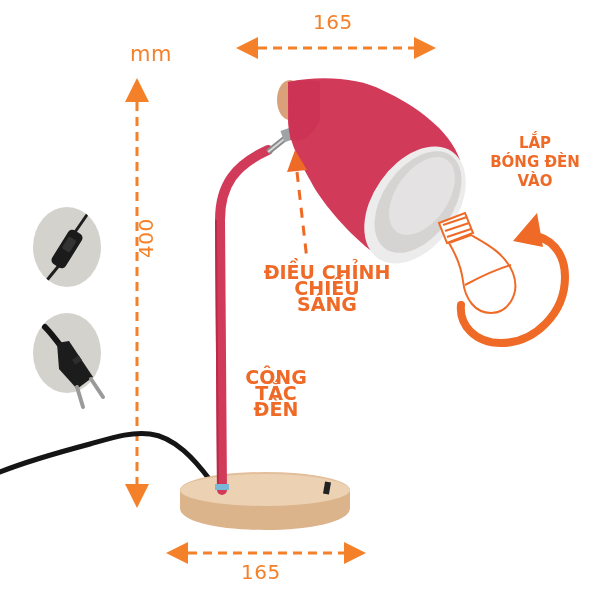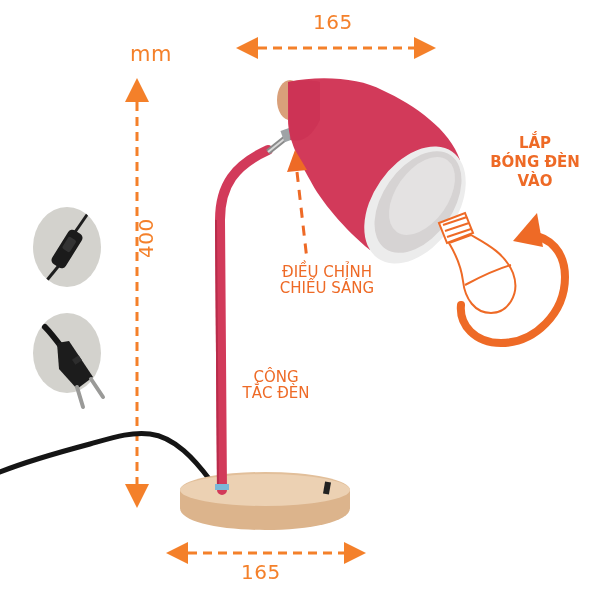--- a/index.html
+++ b/index.html
@@ -1,19 +1,19 @@
 <!DOCTYPE html>
 <html><head>
   <meta charset="utf-8">
   <style>
     html, body { margin: 0; padding: 0; background: #ffffff; }
     body { width: 600px; height: 600px; position: relative; overflow: hidden; font-family: "DejaVu Sans", sans-serif; }
     .abs { position: absolute; }
     .dim-label { color: #f4802a; font-size: 20px; font-weight: normal; letter-spacing: 0.5px; font-family: "DejaVu Sans", sans-serif; }
-    .callout { color: #ee6a26; font-weight: normal; font-size: 15px; line-height: 16px; text-align: center; font-family: "DejaVu Sans", sans-serif; }
+    .callout { color: #ee6a26; font-weight: bold; font-size: 19px; line-height: 16px; text-align: center; font-family: "DejaVu Sans", sans-serif; }
     .callout-big { color: #ee6a26; font-weight: bold; font-size: 15px; line-height: 19px; text-align: center; font-family: "DejaVu Sans", sans-serif; }
     .circle { border-radius: 50%; background: #d3d2cd; overflow: hidden; }
     svg { display: block; }
   </style>
 </head>
 <body>
 
 <div class="abs dim-label" style="left:130px; top:42px; font-size:21px;">mm</div>
 
 <svg class="abs" style="left:236px; top:34px;" width="200" height="28" viewBox="0 0 200 28">

